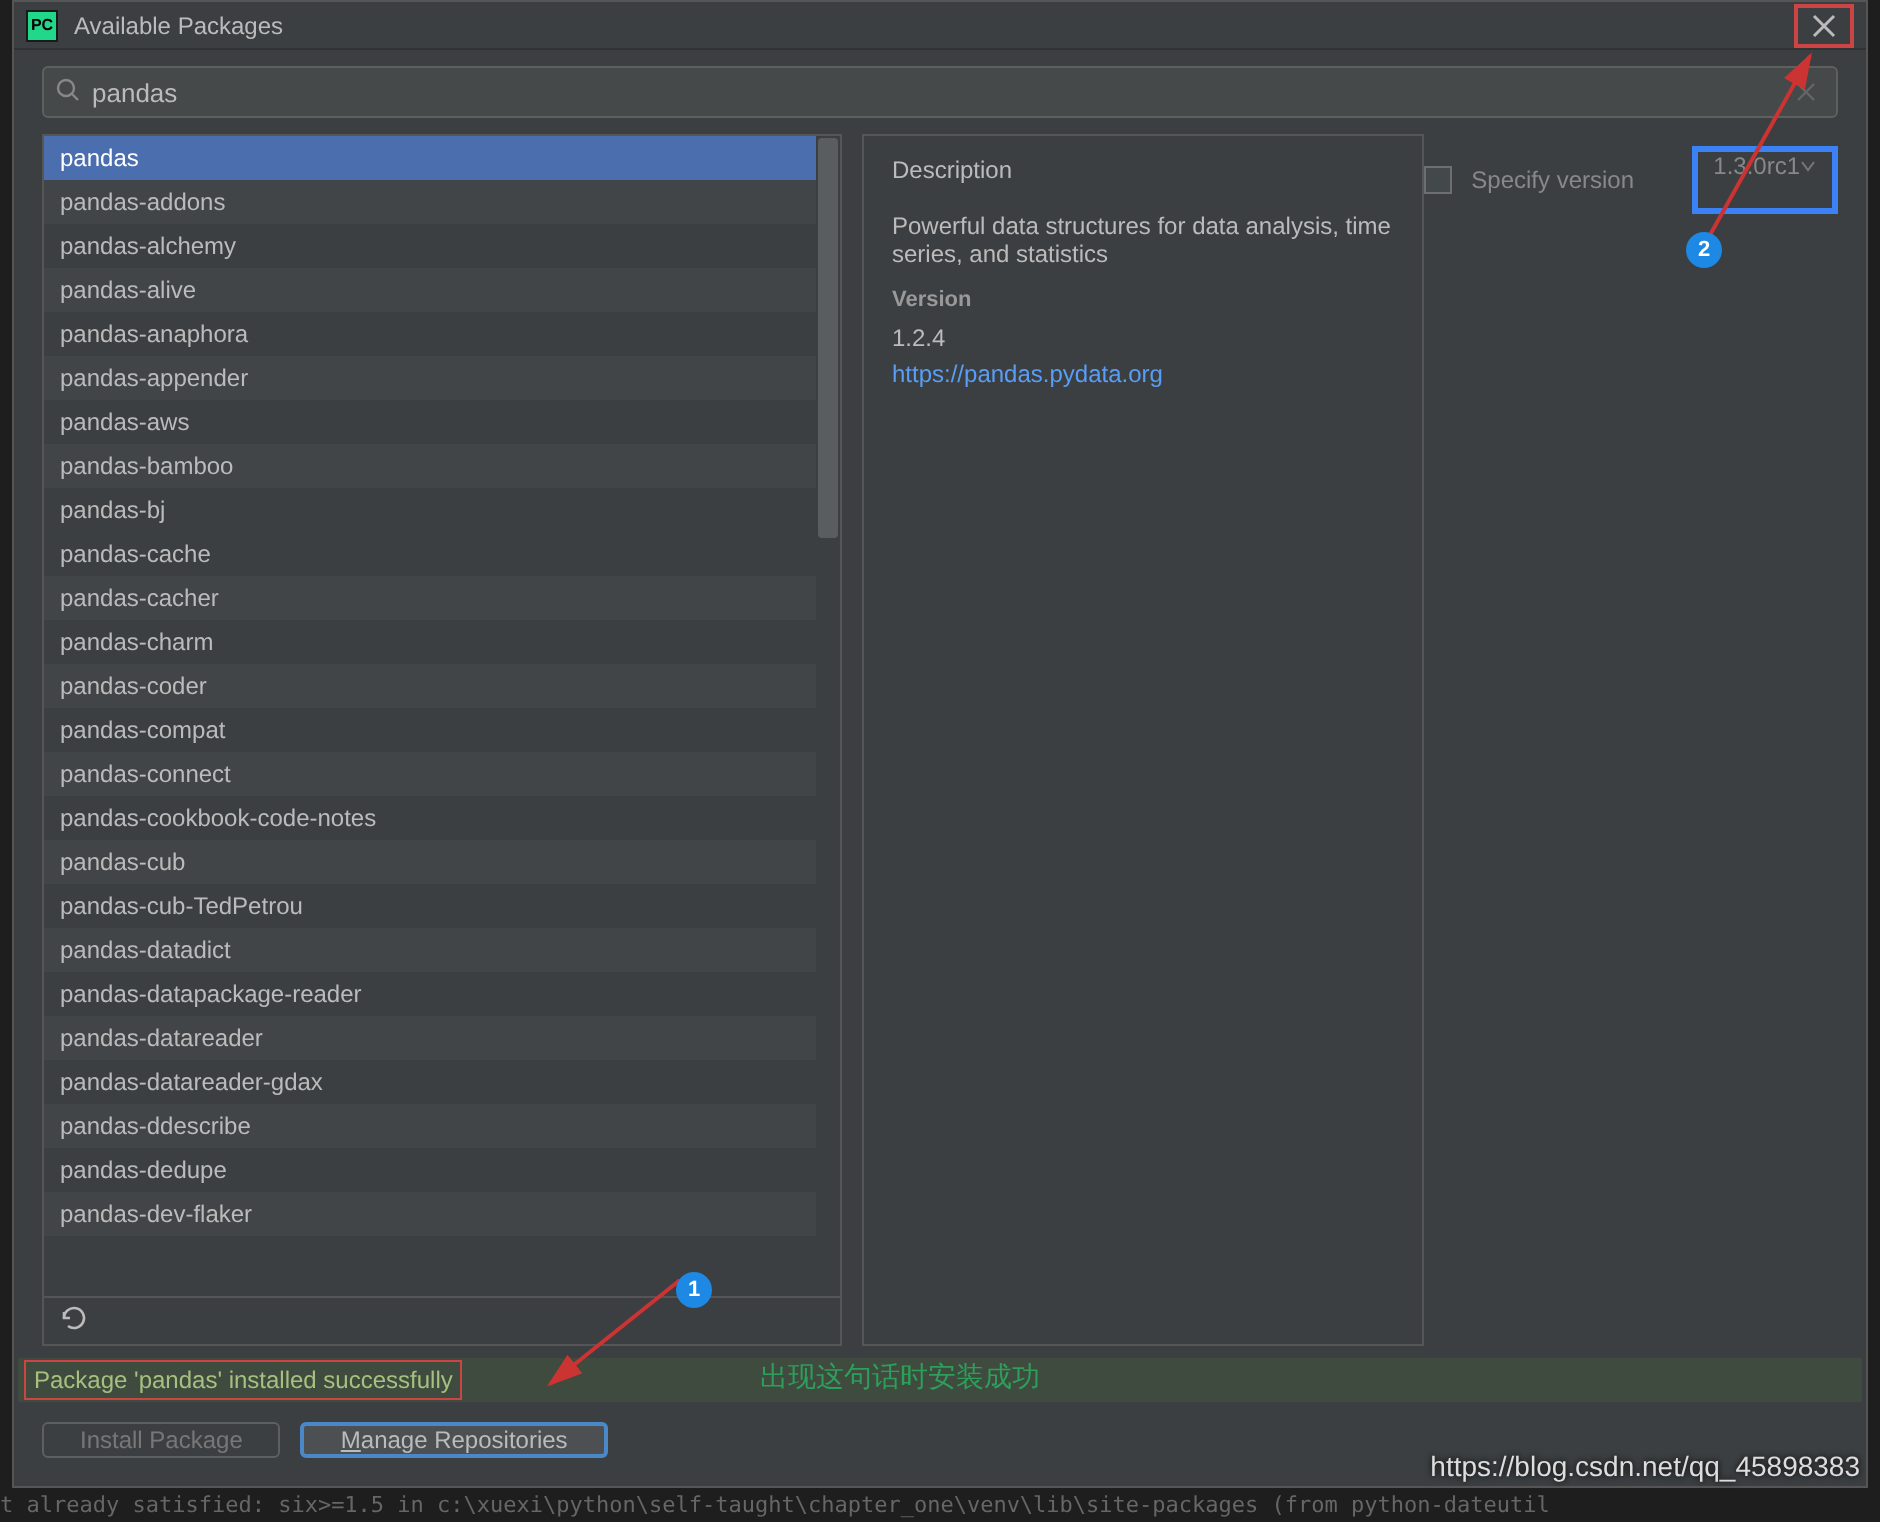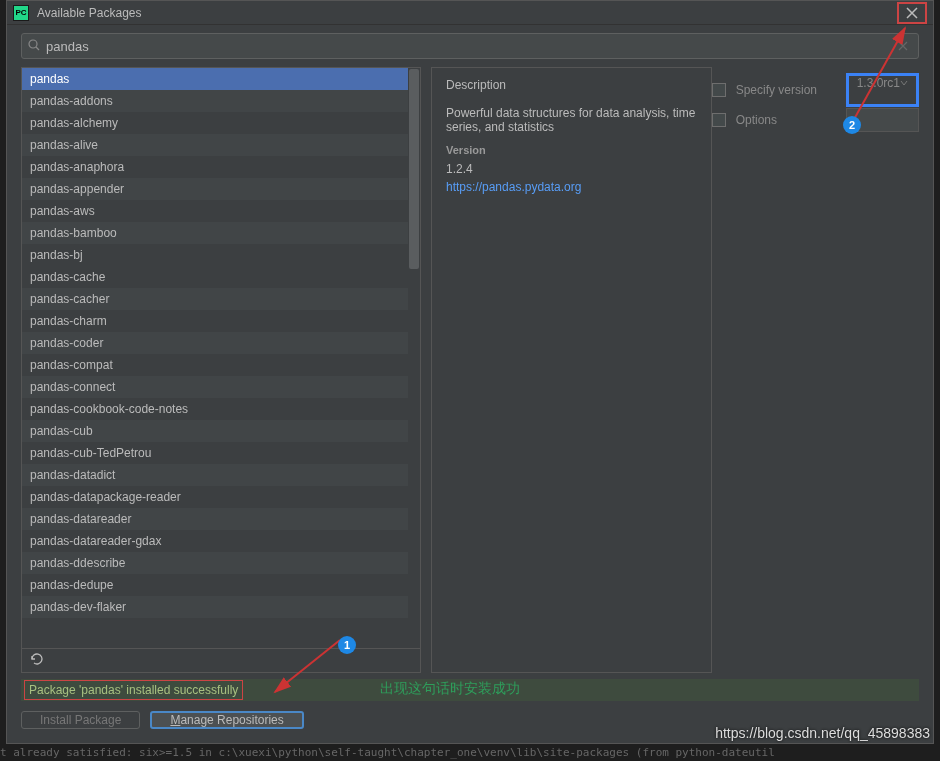--- a/index.html
+++ b/index.html
@@ -39,21 +39,21 @@
 .ver-val { color: #bbb; margin-bottom: 4px; }
 .pkg-link { color: #589df6; text-decoration: none; cursor: pointer; }
 
 .opts { margin-top: 8px; }
 .opt-row { display: flex; align-items: center; height: 30px; gap: 10px; }
 .chk { width: 14px; height: 14px; border: 1px solid #6e6e6e; background: #43494a; cursor: pointer; }
 .opt-label { color: #888; font-size: 12px; min-width: 100px; }
 .opt-select { flex: 1; height: 24px; background: #3c3f41; border: 3px solid #3b82f6; color: #888; padding: 14px 8px; font-size: 12px; display: flex; align-items: flex-end; justify-content: space-between; }
 .opt-input { flex: 1; height: 24px; background: #45494a; border: 1px solid #555; }
 
-.status-bar { margin: 6px 14px 0; padding: 4px 8px; background: #3e4b3e; color: #a7c080; font-size: 12px; position: relative; }
+.status-bar { margin: 6px 2px 0; padding: 4px 8px; background: #3e4b3e; color: #a7c080; font-size: 12px; position: relative; }
 .status-highlight { border: 1px solid #cc4444; display: inline-block; padding: 2px 4px; margin: -3px -5px; }
 
 .btn-row { padding: 10px 14px 14px; display: flex; gap: 10px; }
 .btn { height: 18px; padding: 0 18px; background: #4c5052; border: 1px solid #5e6060; color: #bbb; font-size: 12px; cursor: pointer; display: flex; align-items: center; border-radius: 3px; }
 .btn.disabled { color: #777; background: #3c3f41; }
 .btn.highlighted { border: 2px solid #4a88c7; }
 .underline { text-decoration: underline; }
 
 .badge { position: absolute; width: 18px; height: 18px; border-radius: 50%; background: #1e88e5; color: #fff; font-size: 11px; display: flex; align-items: center; justify-content: center; font-weight: bold; z-index: 10; }
 
@@ -156,25 +156,20 @@
           <div class="opt-label">Specify version</div>
           <div class="opt-select">
             <span>1.3.0rc1</span>
             <span>
               <svg width="8" height="8" viewBox="0 0 8 8">
                   <path d="M1 2 L4 6 L7 2" stroke="#777" stroke-width="1" fill="none"></path>
                 </svg>
             </span>
           </div>
         </div>
-        <div class="opt-row">
-          <div class="chk"></div>
-          <div class="opt-label">Options</div>
-          <div class="opt-input"></div>
-        </div>
       </div>
     </div>
 
   </div>
 
   <div class="status-bar">
     <span class="status-highlight">Package 'pandas' installed successfully</span>
   </div>
 
   <div class="btn-row">

